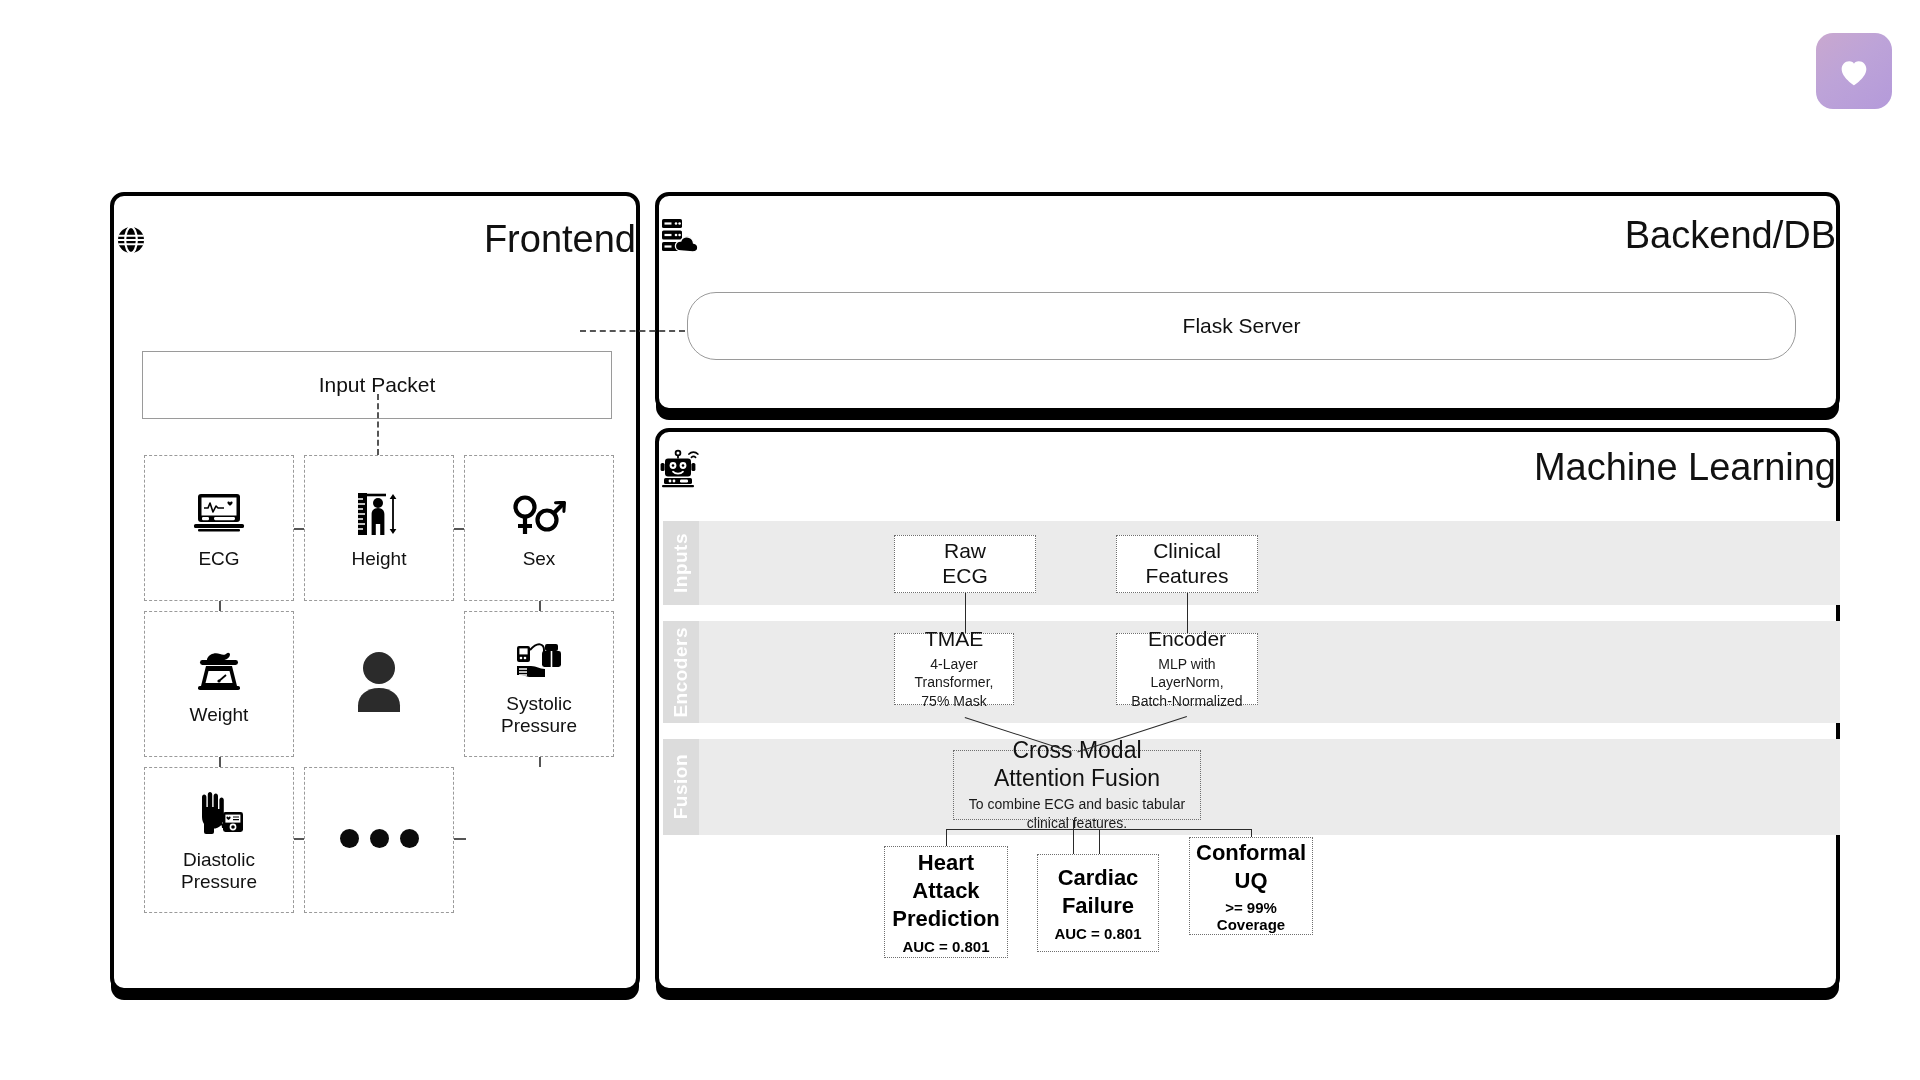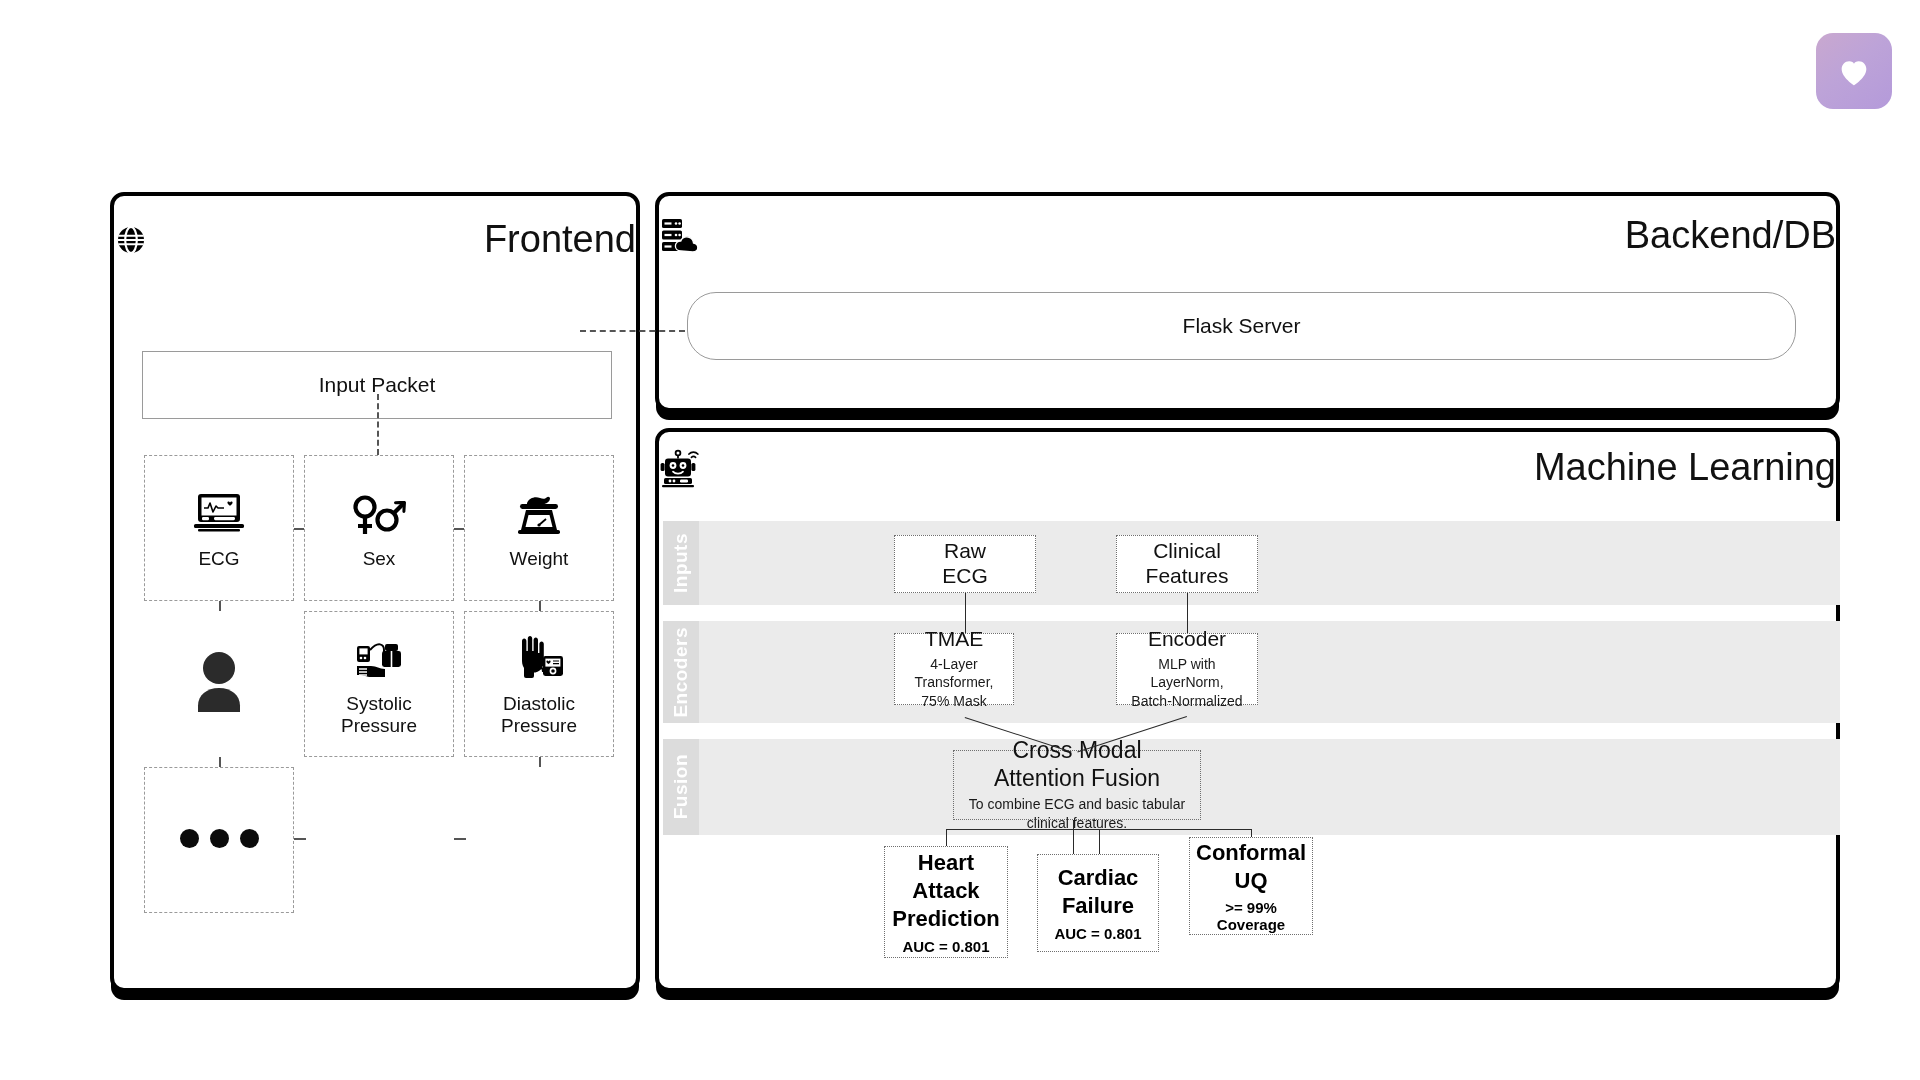--- a/index.html
+++ b/index.html
@@ -230,20 +230,36 @@
             <path d="M38 10.5c.6-1.4 2.6-1.4 2.6.2 0 1.5-2.6 3.1-2.6 3.1s-2.6-1.6-2.6-3.1c0-1.6 2-1.6 2.6-.2z" fill="#000"></path>
             <rect x="10" y="25" width="7" height="3.2" rx="1.2" fill="#fff"></rect>
             <rect x="22" y="25" width="21" height="3.2" rx="1.4" fill="#fff"></rect>
             <rect x="2" y="32" width="50" height="4" rx="1.6" fill="#000"></rect>
             <rect x="6" y="37" width="42" height="2.4" rx="1" fill="#000"></rect>
           </svg>
         </span>
         <span class="flabel">ECG</span>
       </div>
 
+      <div class="feature-cell">
+        <span class="glyph">
+          <svg width="50" height="52" viewBox="0 0 50 52">
+            <rect x="4" y="4" width="9" height="42" fill="#000"></rect>
+            <g stroke="#fff" stroke-width="1.5">
+              <path d="M4 10h5M4 15h7M4 20h5M4 25h7M4 30h5M4 35h7M4 40h5"></path>
+            </g>
+            <path d="M13 6h19" stroke="#000" stroke-width="2.6"></path>
+            <circle cx="24" cy="14" r="5" fill="#000"></circle>
+            <path d="M24 19c-4 0-6.4 2.4-6.4 6.2V46h4.2v-11h4.4v11h4.2V25.2C30.4 21.4 28 19 24 19z" fill="#000"></path>
+            <path d="M39 9v32" stroke="#000" stroke-width="1.8"></path>
+            <path d="M39 5l3.4 5h-6.8zM39 45l3.4-5h-6.8z" fill="#000"></path>
+          </svg>
+        </span>
+        <span class="flabel">Height</span>
+      </div>
 
       <div class="feature-cell">
         <span class="glyph">
           <svg width="62" height="50" viewBox="0 0 62 50">
             <circle cx="17" cy="17" r="9.5" fill="none" stroke="#000" stroke-width="4.2"></circle>
             <path d="M17 27v17M10 36h14" stroke="#000" stroke-width="4.2"></path>
             <circle cx="39" cy="30" r="9.5" fill="none" stroke="#000" stroke-width="4.2"></circle>
             <path d="M46 23l9-9" stroke="#000" stroke-width="4.2"></path>
             <path d="M56.5 12.5l-9 .3 8.7-.3-.3 9z" fill="#000" stroke="#000" stroke-width="3" stroke-linejoin="round"></path>
           </svg>

